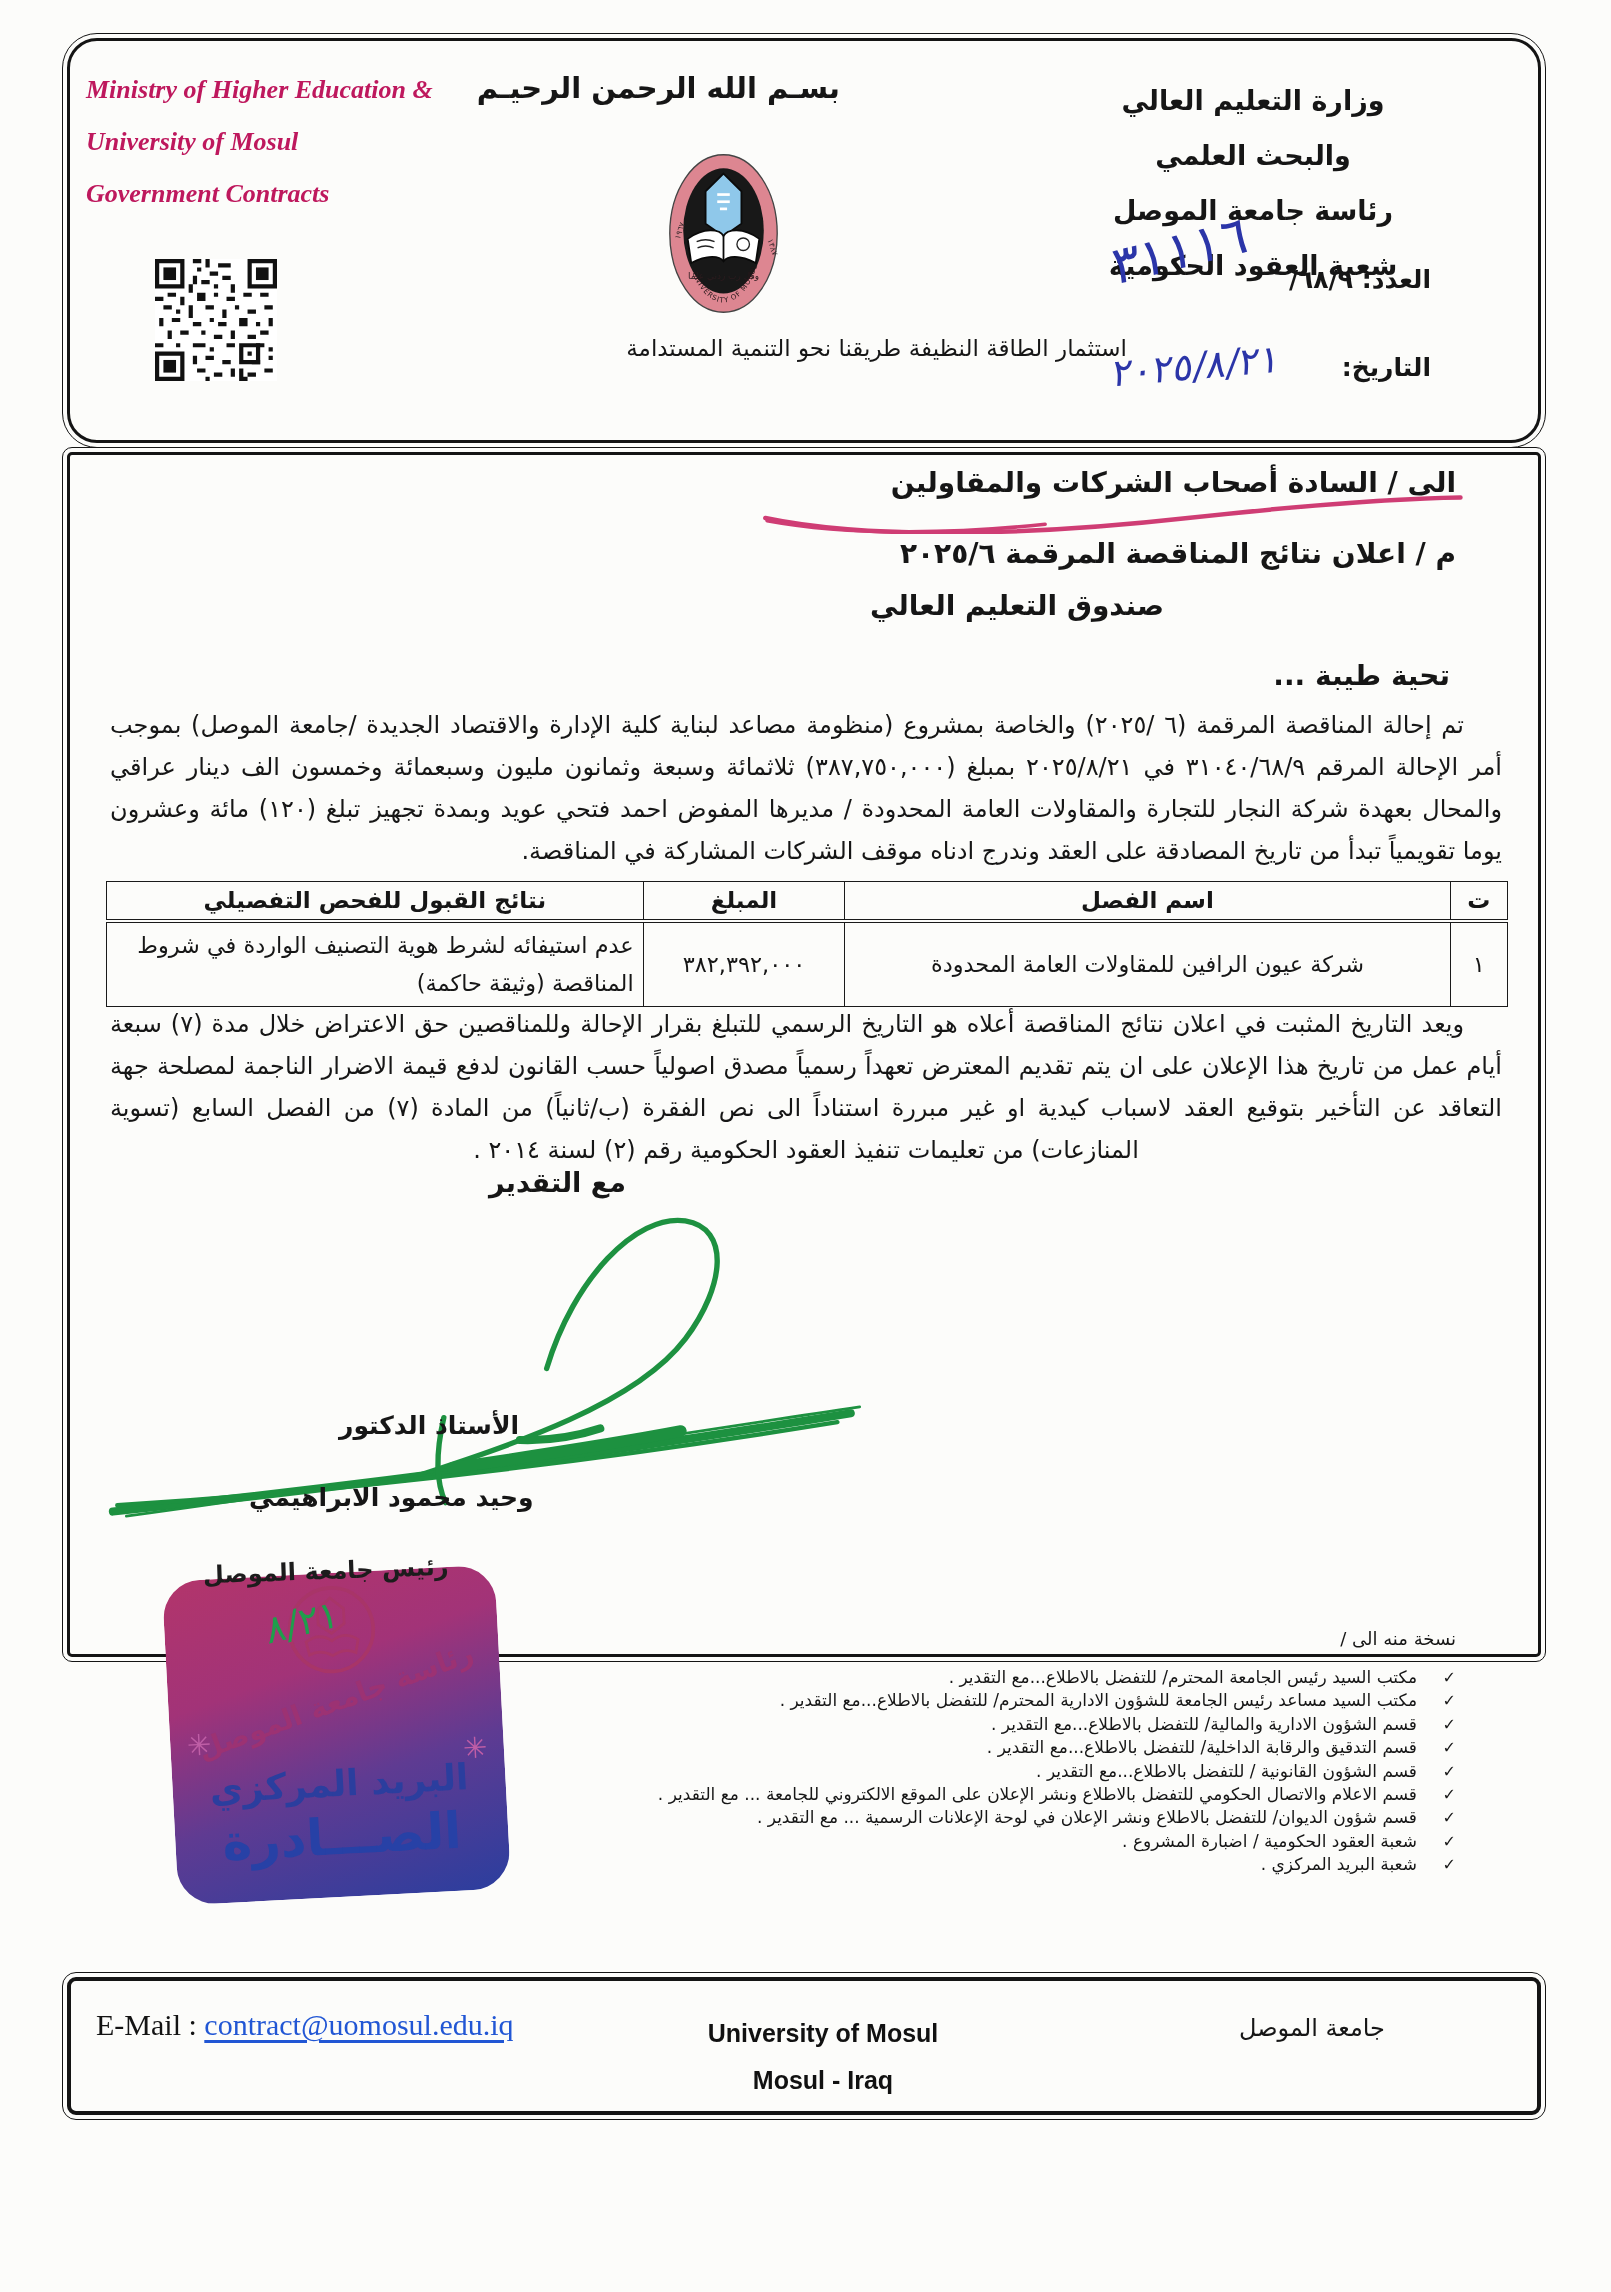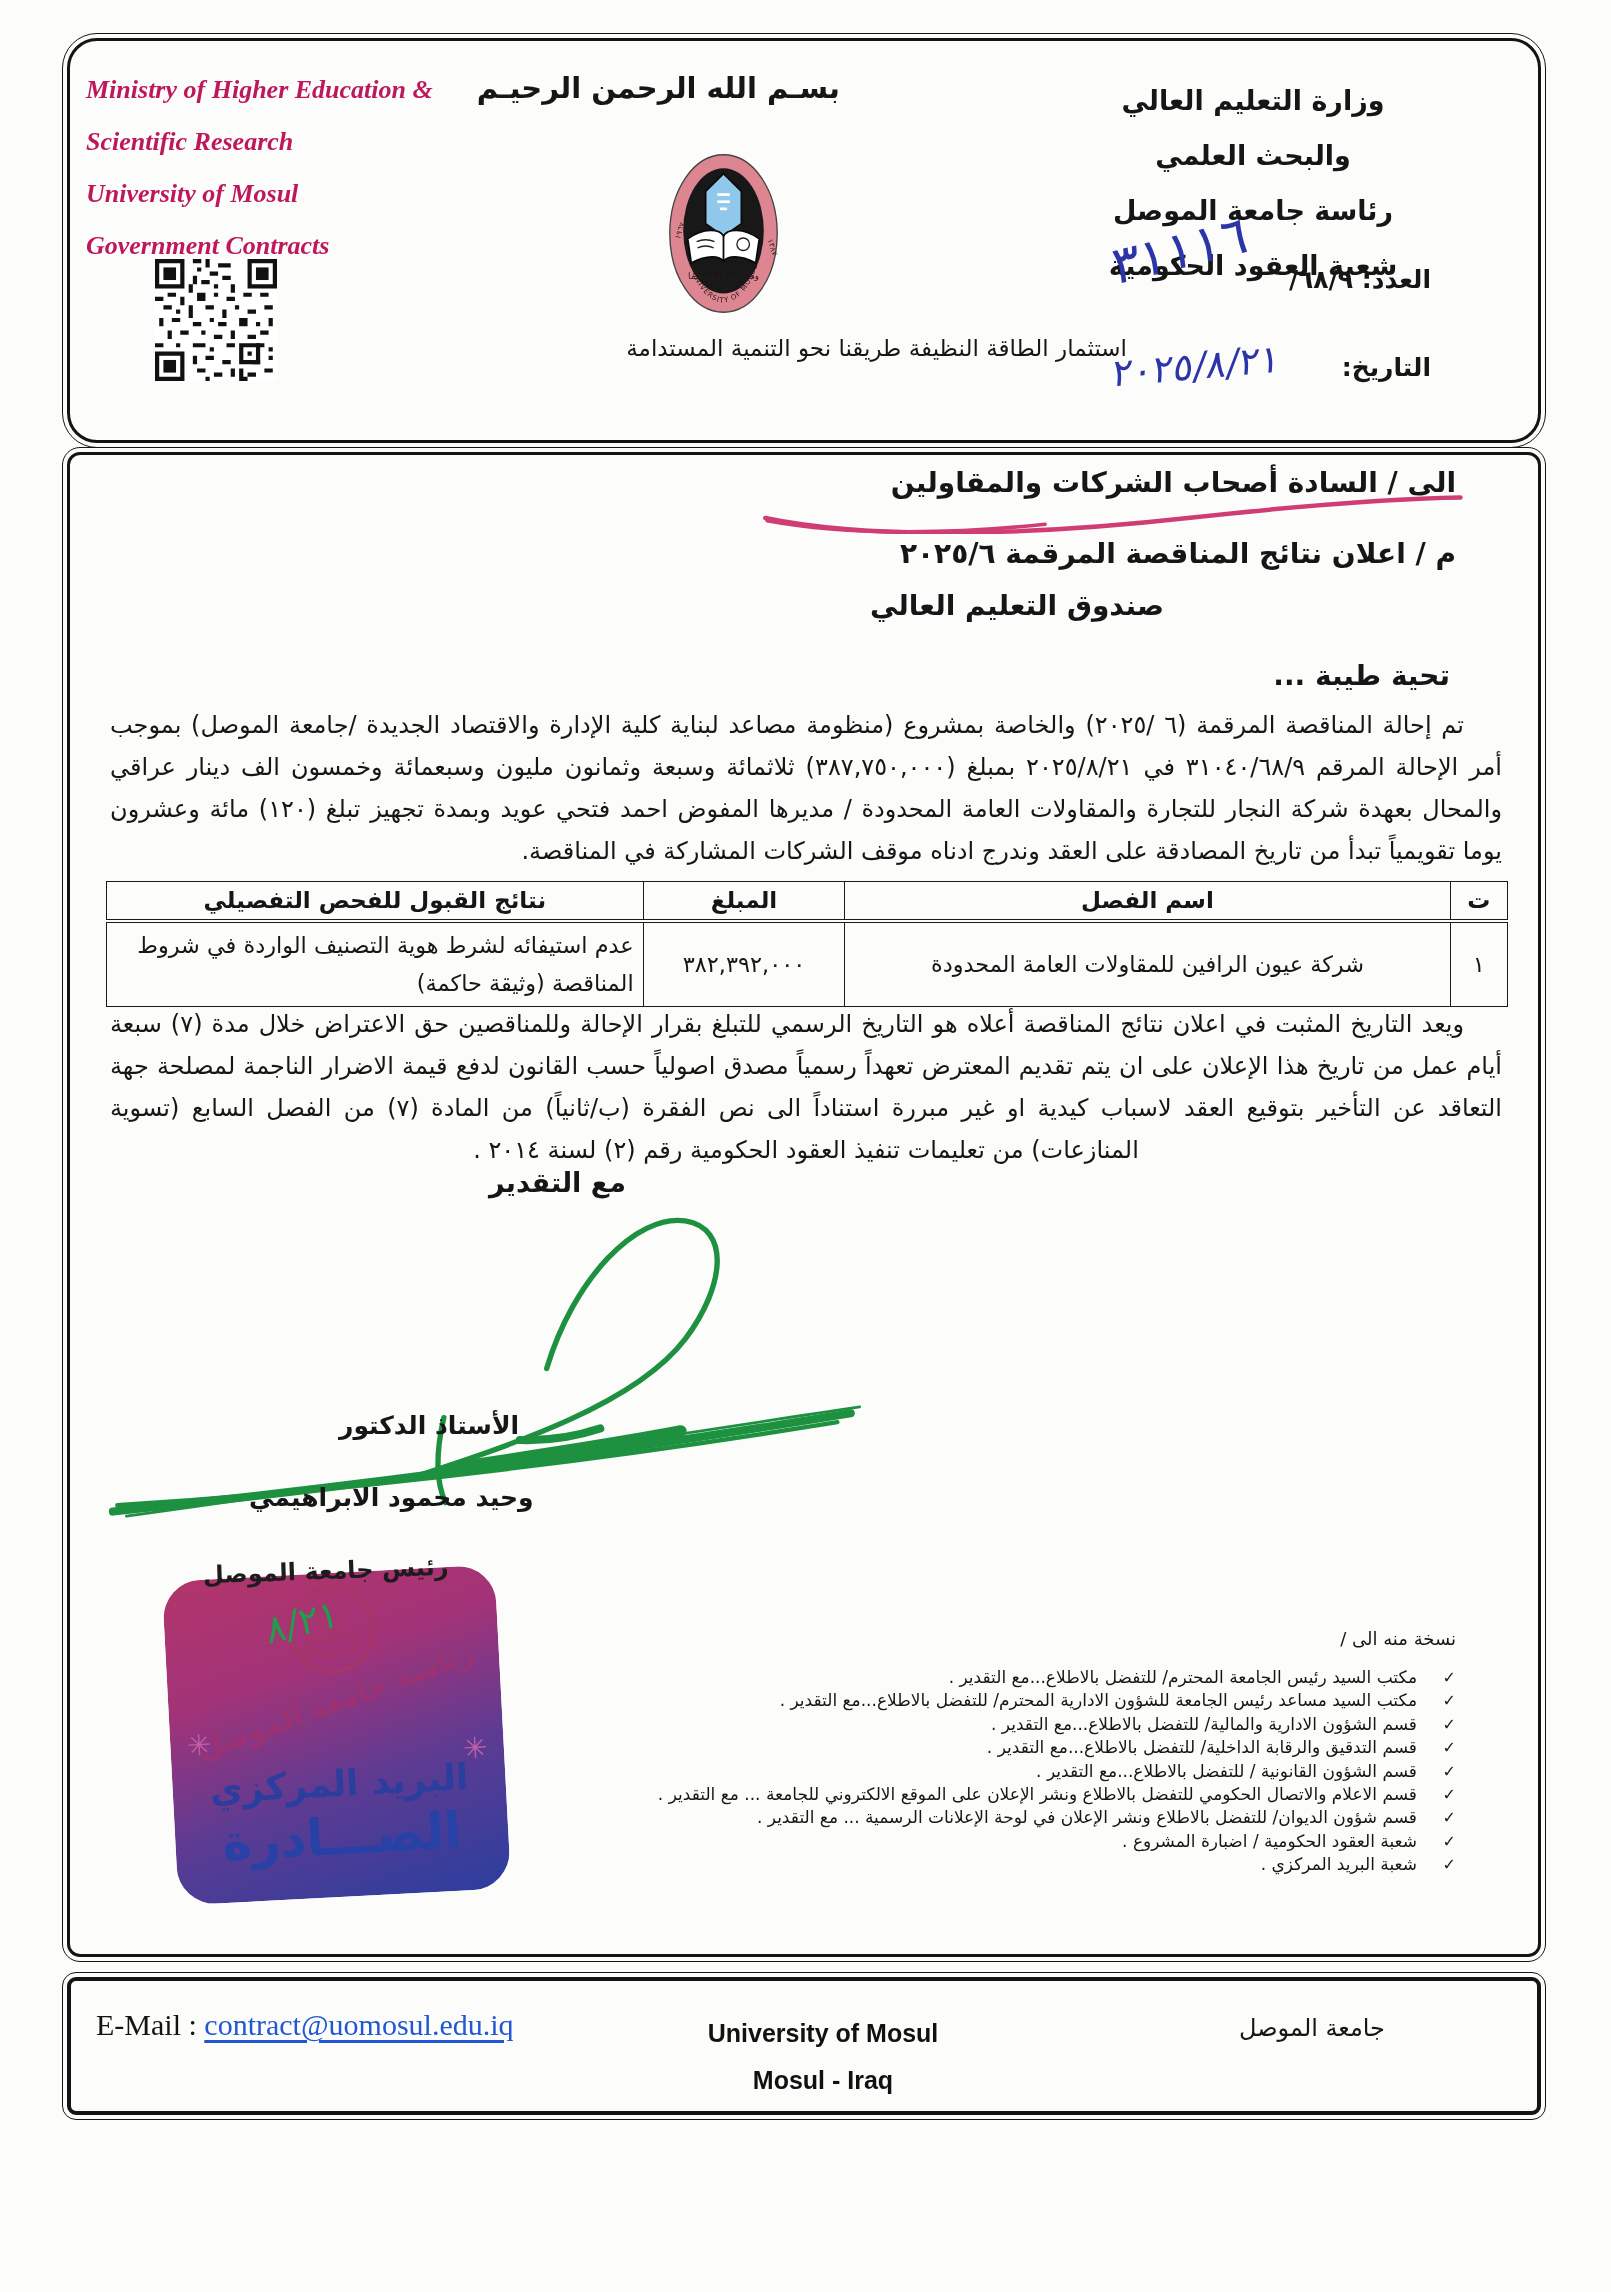--- a/index.html
+++ b/index.html
@@ -94,21 +94,20 @@
 </style>
 </head>
 <body>
 
 <div class="page">
 
   <div class="dbox" style="left:67px; top:38px; width:1474px; height:405px; border-radius:30px;">
 
     <div class="abs hdr-en">
       <div>Ministry of Higher Education &amp;</div>
-      <div>Scientific Research</div>
       <div>University of Mosul</div>
       <div>Government Contracts</div>
     </div>
 
     <svg class="abs qr" viewBox="0 0 29 29">
       <rect width="29" height="29" fill="#fff"></rect>
       <path fill="#111" fill-rule="evenodd" d="M0 0h7v7H0z M1 1v5h5V1z"></path>
       <path fill="#111" d="M2 2h3v3H2z"></path>
       <path fill="#111" fill-rule="evenodd" d="M22 0h7v7h-7z M23 1v5h5V1z"></path>
       <path fill="#111" d="M24 2h3v3h-3z"></path>
@@ -160,21 +159,21 @@
 
     <div class="abs numrow">العدد: ٦٨/٩/</div>
     <div class="abs hand hand-num">٣١١١٦</div>
 
     <div class="abs daterow">التاريخ:</div>
     <div class="abs hand hand-date">٢٠٢٥/٨/٢١</div>
 
     <div class="abs slogan">استثمار الطاقة النظيفة طريقنا نحو التنمية المستدامة</div>
   </div>
 
-  <div class="dbox" style="left:67px; top:452px; width:1474px; height:1505px; border-radius:13px;padding-left:32px;">
+  <div class="dbox" style="left:67px; top:452px; width:1474px; height:1205px; border-radius:5px;padding-left:32px;">
 
     <div class="abs toline">الى / السادة أصحاب الشركات والمقاولين</div>
 
     <svg class="abs swoosh" width="708" height="41" viewBox="0 0 790 46">
       <path d="M6 28 C120 52 300 48 480 28 C600 15 716 6 786 5" stroke="#cf3d74" stroke-width="5" fill="none" stroke-linecap="round"></path>
       <path d="M8 31 C100 48 220 46 320 35" stroke="#cf3d74" stroke-width="4" fill="none" stroke-linecap="round"></path>
     </svg>
 
     <div class="abs subject">م / اعلان نتائج المناقصة المرقمة ٢٠٢٥/٦</div>
     <div class="abs fundline">صندوق التعليم العالي</div>

